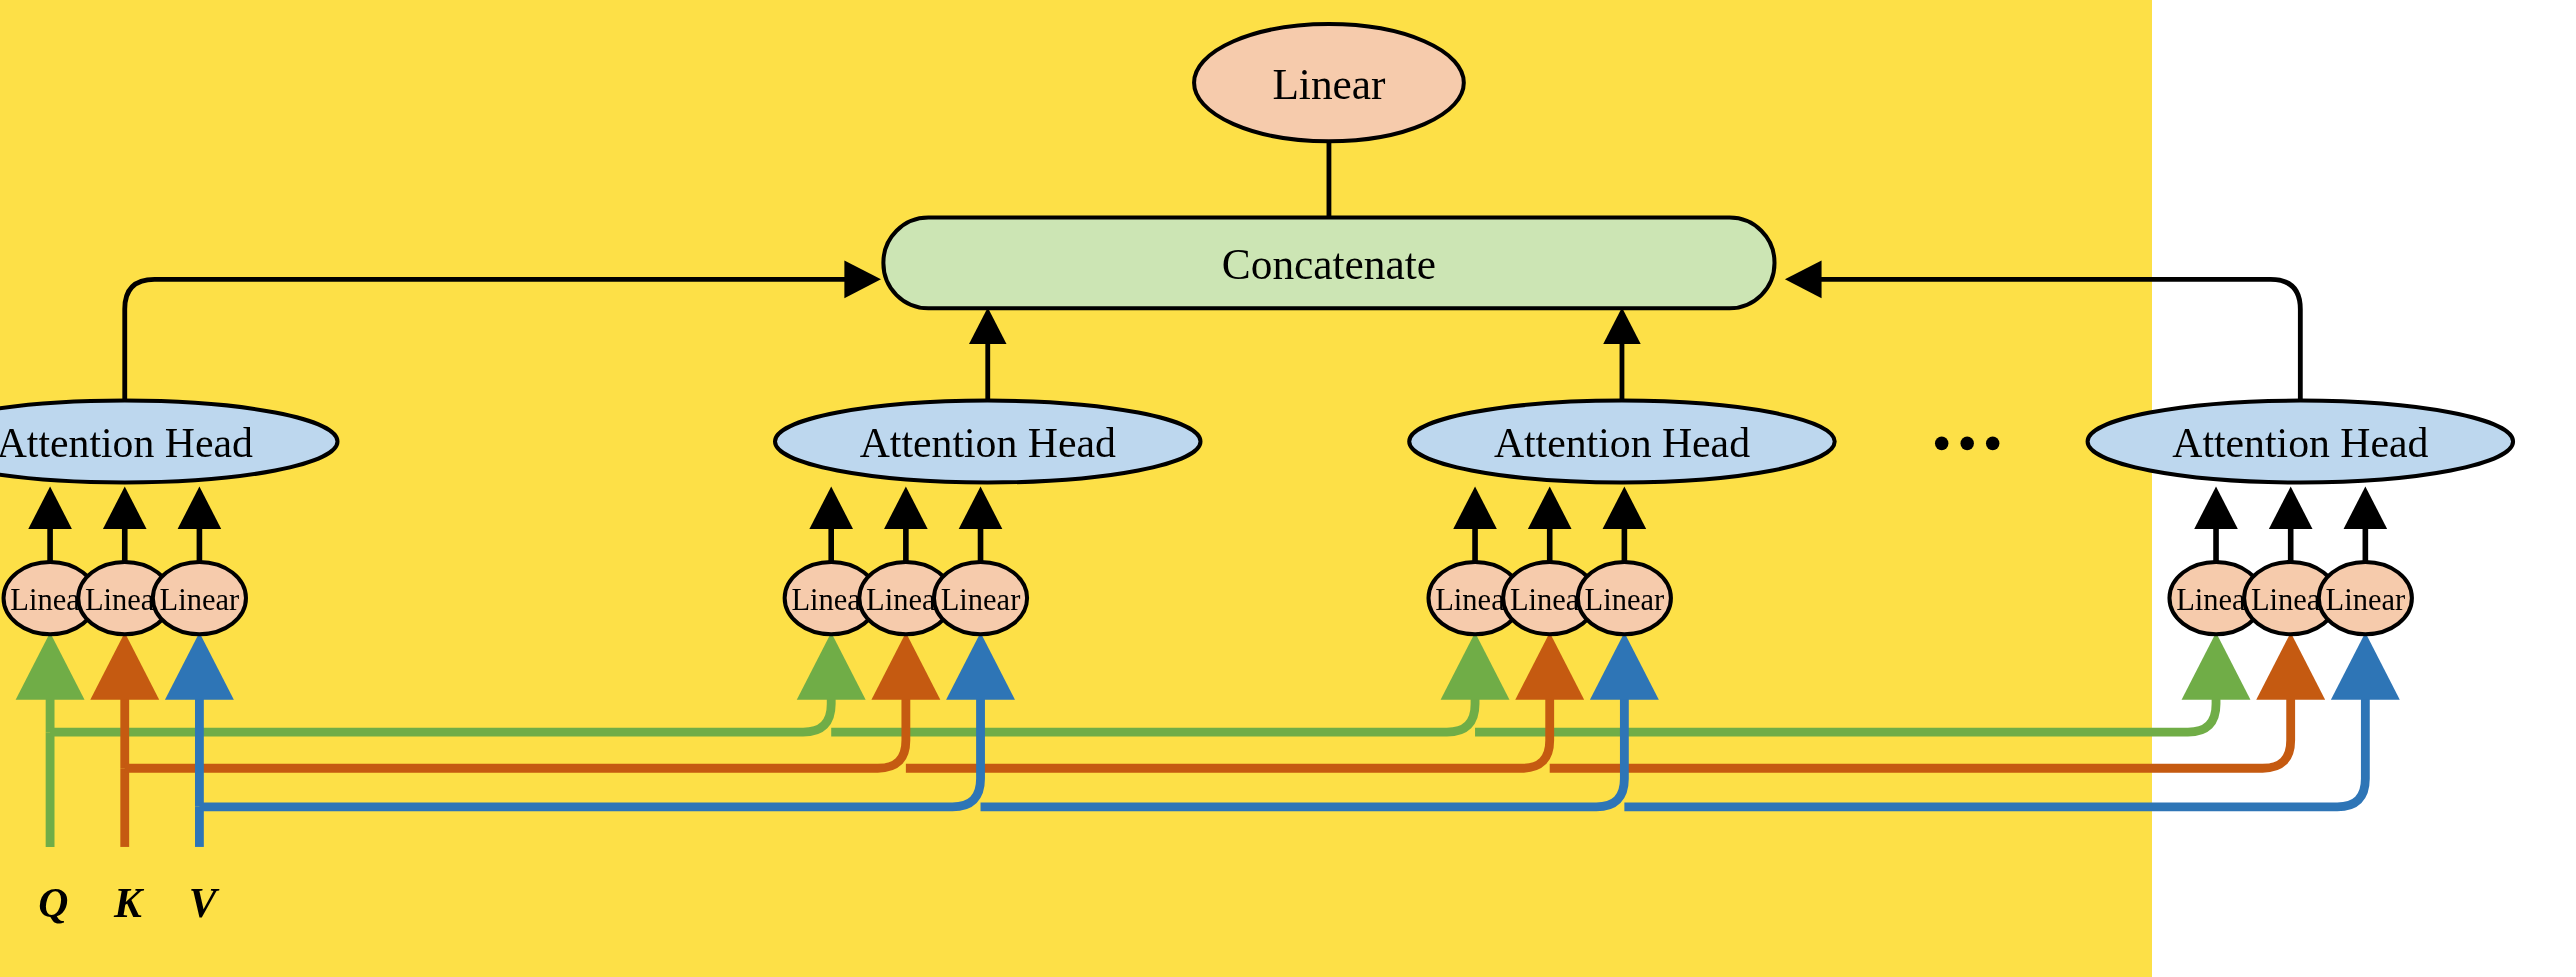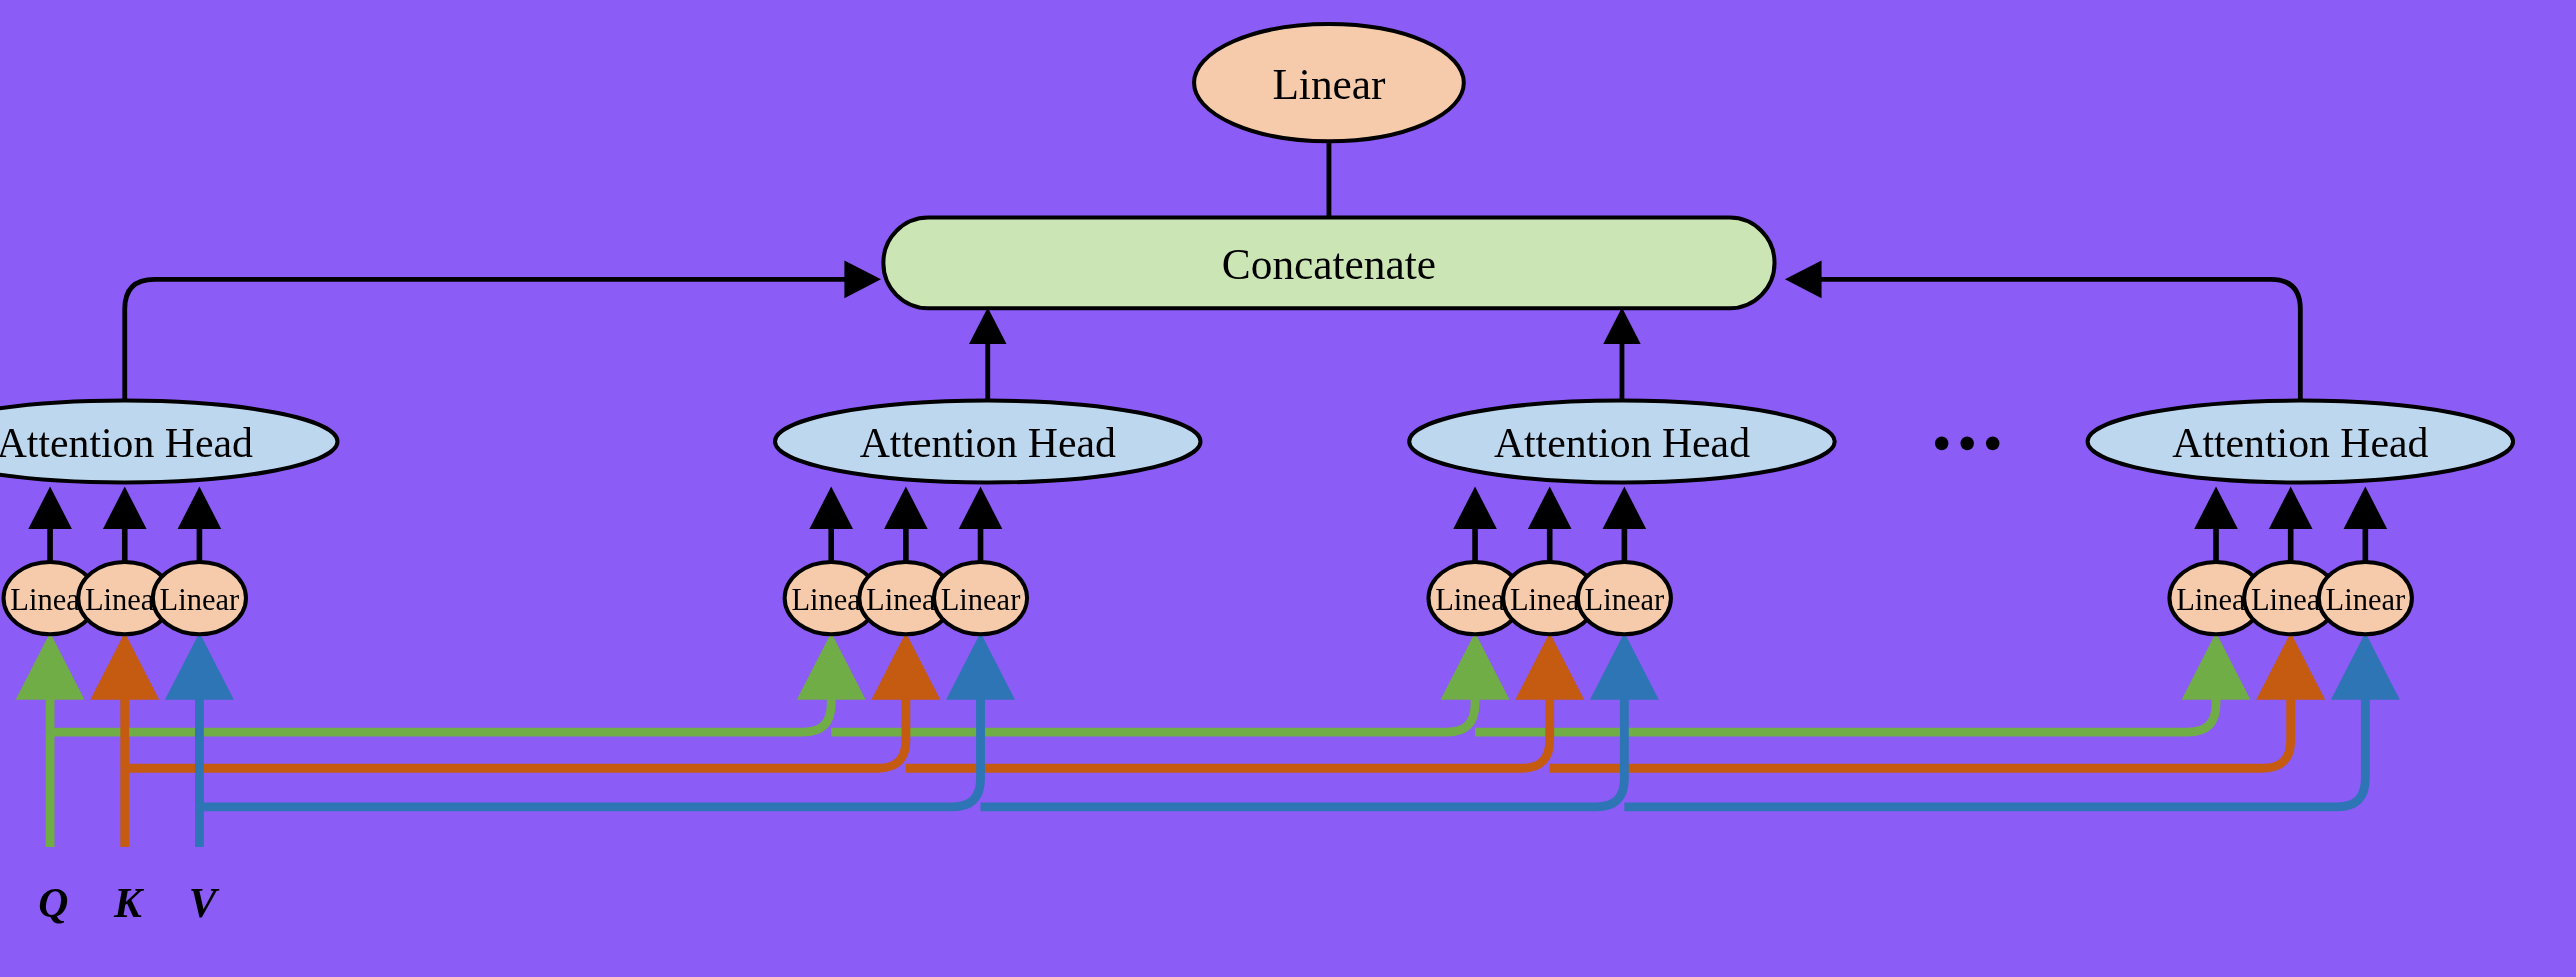--- a/index.html
+++ b/index.html
@@ -1,18 +1,18 @@
 <!DOCTYPE html>
 <html style="font-size:13px"><head>
 <meta charset="utf-8">
 <style>
   html,body{margin:0;padding:0;background:#ffffff;}
   body{width:2576px;height:977px;overflow:hidden;
        font-family:"Liberation Serif","DejaVu Serif",serif;}
-  #stage{position:relative;width:2576px;height:977px;background:#8b5cf6;}
+  #stage{position:relative;width:2152px;height:977px;background:#fde047;}
   svg#diagram{position:absolute;left:0;top:0;width:2576px;height:977px;display:block;}
   .nodeText{font-family:"Liberation Serif","DejaVu Serif",serif;fill:#000;text-anchor:middle;dominant-baseline:central;}
   .t-linear-top{font-size:54px;}
   .t-concat{font-size:54px;}
   .t-head{font-size:52px;}
   .t-linear-sm{font-size:38px;}
   .t-qkv{font-size:52px;font-style:italic;font-weight:bold;}
   .t-dots{font-size:62px;font-weight:bold;letter-spacing:10px;}
   .shape{stroke:#000;stroke-width:5;}
   .wire{fill:none;stroke:#000;stroke-width:7;}

